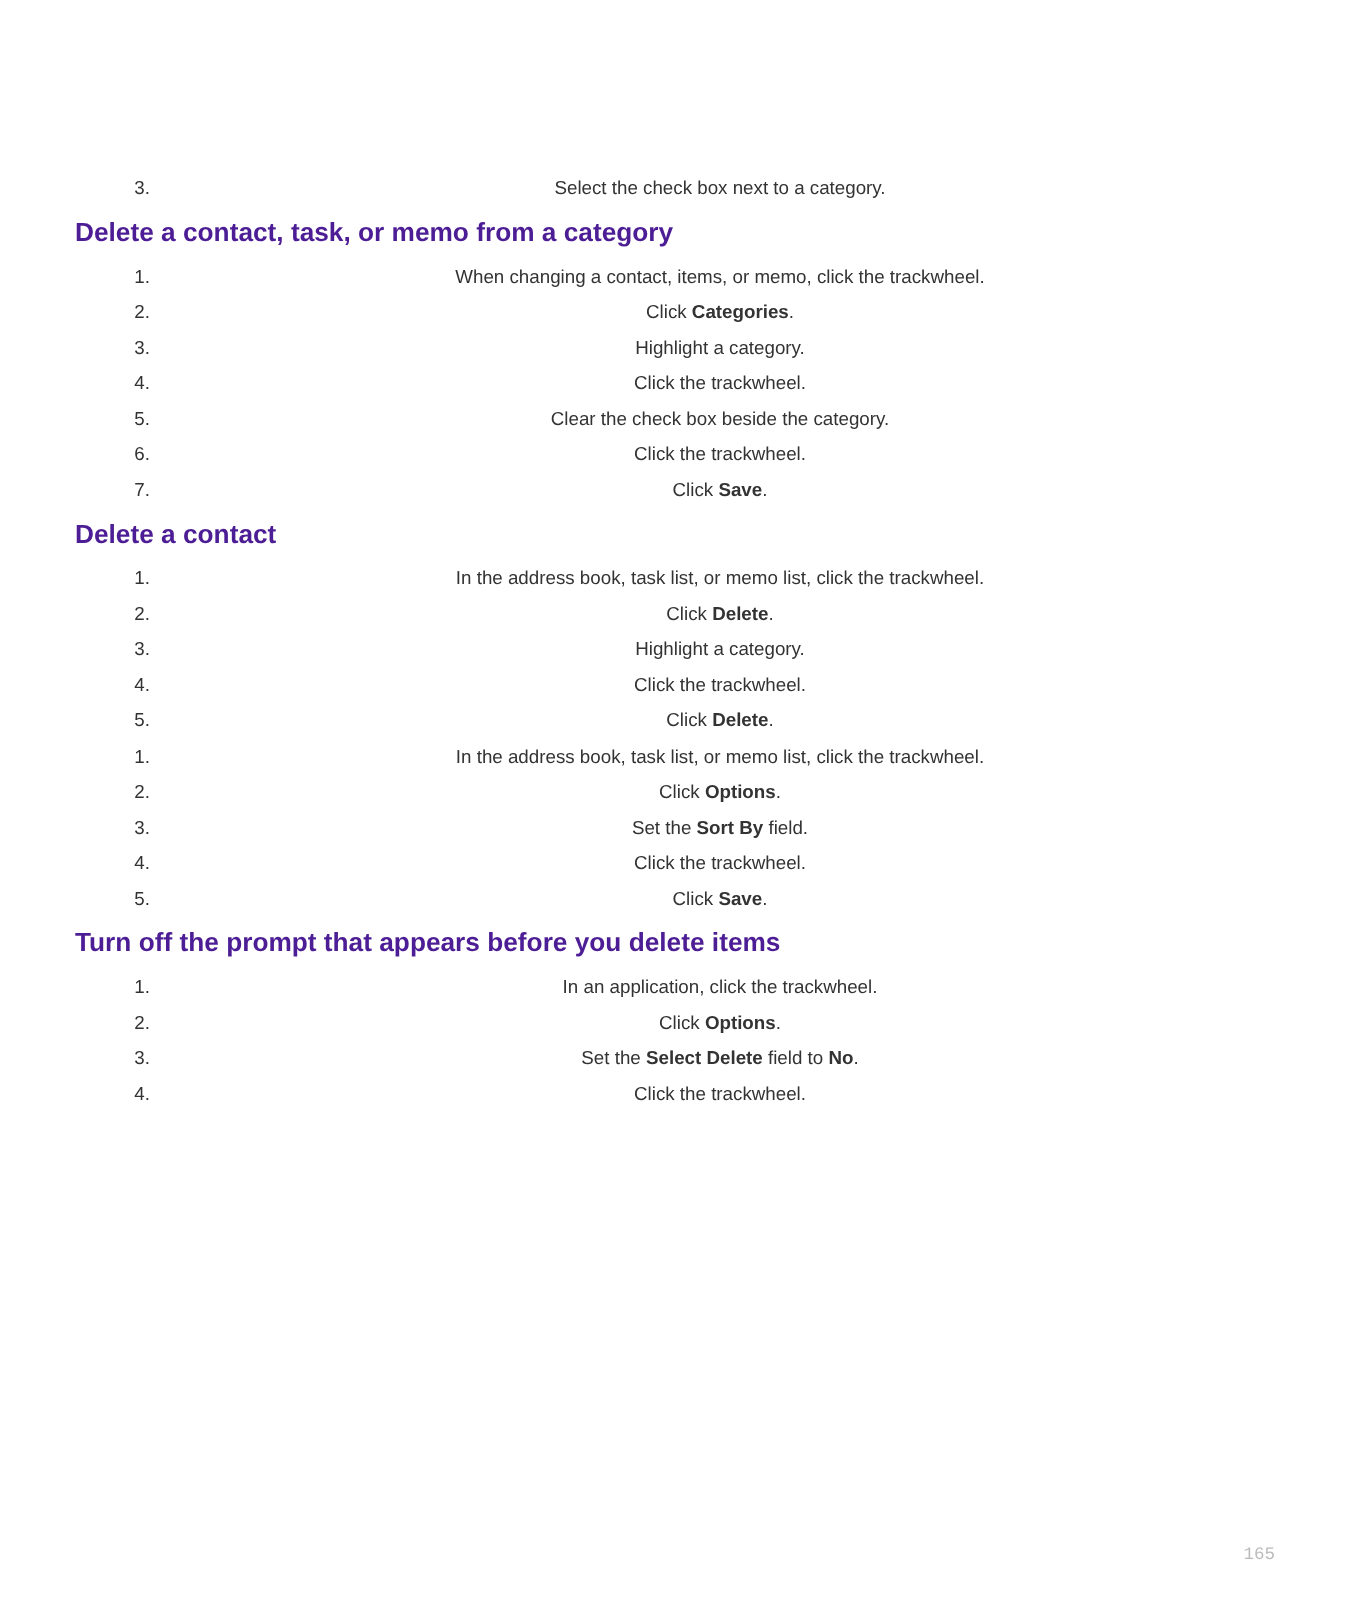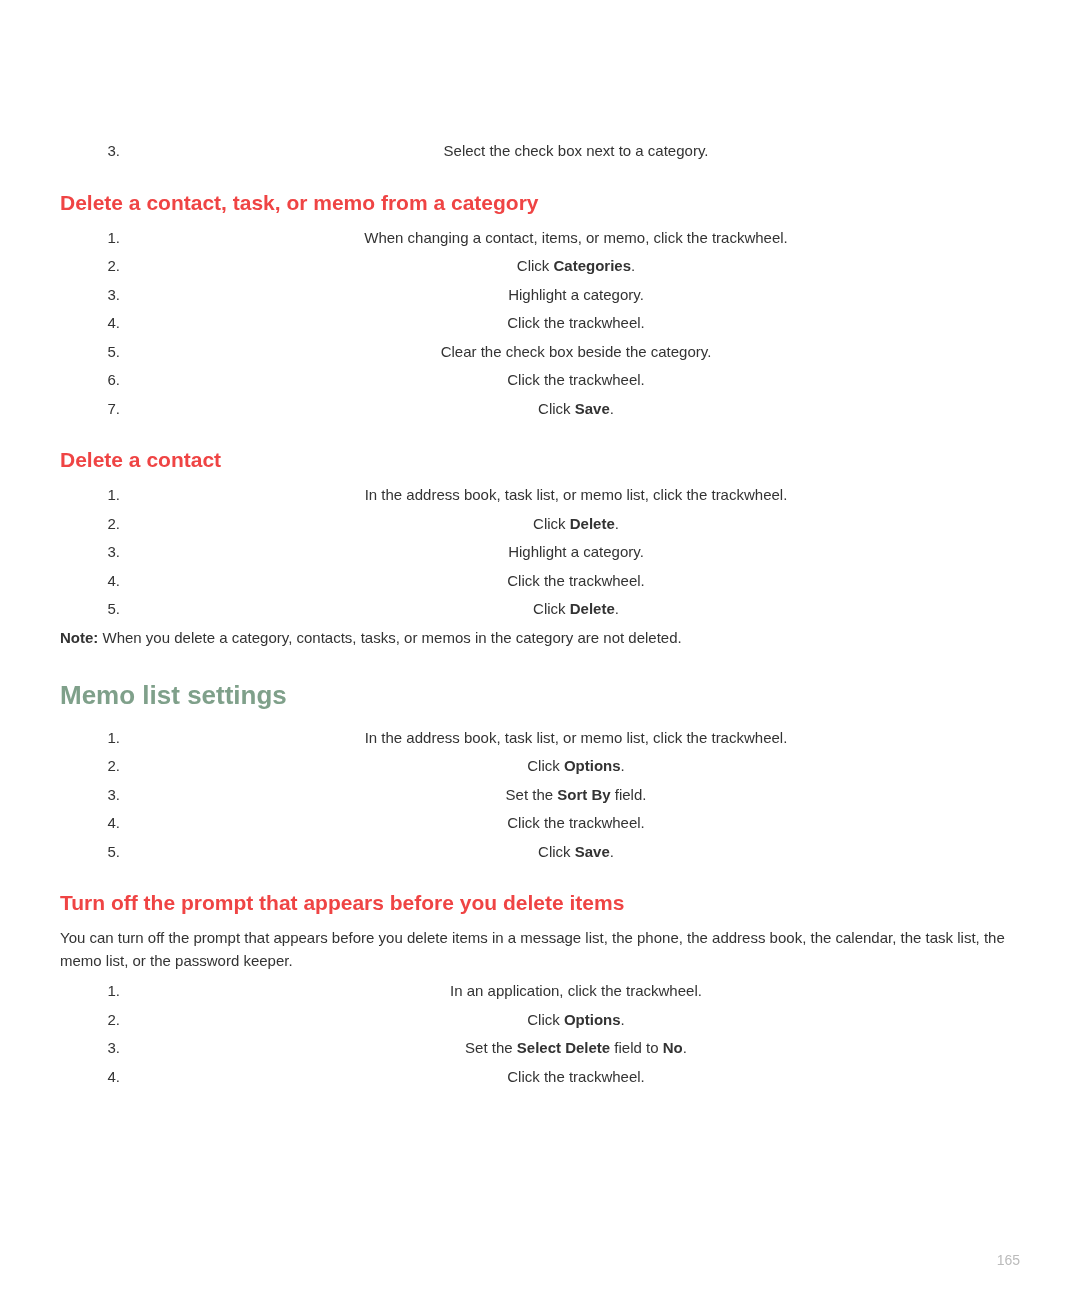--- a/index.html
+++ b/index.html
@@ -31,24 +31,24 @@
       text-align: right;
       padding-right: 12px;
       flex-shrink: 0;
       margin-left: 36px;
     }
     .step-text {
       flex: 1;
       text-align: center;
     }
     .heading-sub {
-      color: #ef4444;
+      color: #4c1d95;
       font-size: 21px;
       font-weight: bold;
-      margin-top: 28px;
+      margin-top: 12px;
       margin-bottom: 12px;
     }
     .heading-main {
       color: #7fa08a;
       font-size: 26px;
       font-weight: bold;
       margin-top: 34px;
       margin-bottom: 16px;
     }
     .bold {
@@ -59,24 +59,25 @@
       margin-top: 8px;
       margin-bottom: 4px;
     }
     .intro-text {
       font-size: 15px;
       line-height: 1.5;
       margin-bottom: 8px;
     }
     .page-number {
       position: absolute;
-      bottom: 28px;
+      bottom: 44px;
       right: 60px;
       color: #bbb;
       font-size: 14px;
+      font-family: Liberation Mono, monospace;
     }
   </style>
 </head>
 <body>
 
 <div class="page">
 
   <div class="step-item">
     <span class="step-number">3.</span>
     <span class="step-text">Select the check box next to a category.</span>
@@ -130,25 +131,21 @@
       </div>
       <div class="step-item">
         <span class="step-number">4.</span>
         <span class="step-text">Click the trackwheel.</span>
       </div>
       <div class="step-item">
         <span class="step-number">5.</span>
         <span class="step-text">Click <span class="bold">Delete</span>.</span>
       </div>
     </div>
-  <div class="note-line">
-    <span class="bold">Note:</span><span> When you delete a category, contacts, tasks, or memos in the category are not deleted.</span>
-  </div>
 
-  <h2 class="heading-main">Memo list settings</h2>
 
   <div id="section4-steps">
       <div class="step-item">
         <span class="step-number">1.</span>
         <span class="step-text">In the address book, task list, or memo list, click the trackwheel.</span>
       </div>
       <div class="step-item">
         <span class="step-number">2.</span>
         <span class="step-text">Click <span class="bold">Options</span>.</span>
       </div>
@@ -160,21 +157,20 @@
         <span class="step-number">4.</span>
         <span class="step-text">Click the trackwheel.</span>
       </div>
       <div class="step-item">
         <span class="step-number">5.</span>
         <span class="step-text">Click <span class="bold">Save</span>.</span>
       </div>
     </div>
 
   <h3 class="heading-sub">Turn off the prompt that appears before you delete items</h3>
-  <p class="intro-text">You can turn off the prompt that appears before you delete items in a message list, the phone, the address book, the calendar, the task list, the memo list, or the password keeper.</p>
   <div id="section5-steps">
       <div class="step-item">
         <span class="step-number">1.</span>
         <span class="step-text">In an application, click the trackwheel.</span>
       </div>
       <div class="step-item">
         <span class="step-number">2.</span>
         <span class="step-text">Click <span class="bold">Options</span>.</span>
       </div>
       <div class="step-item">

